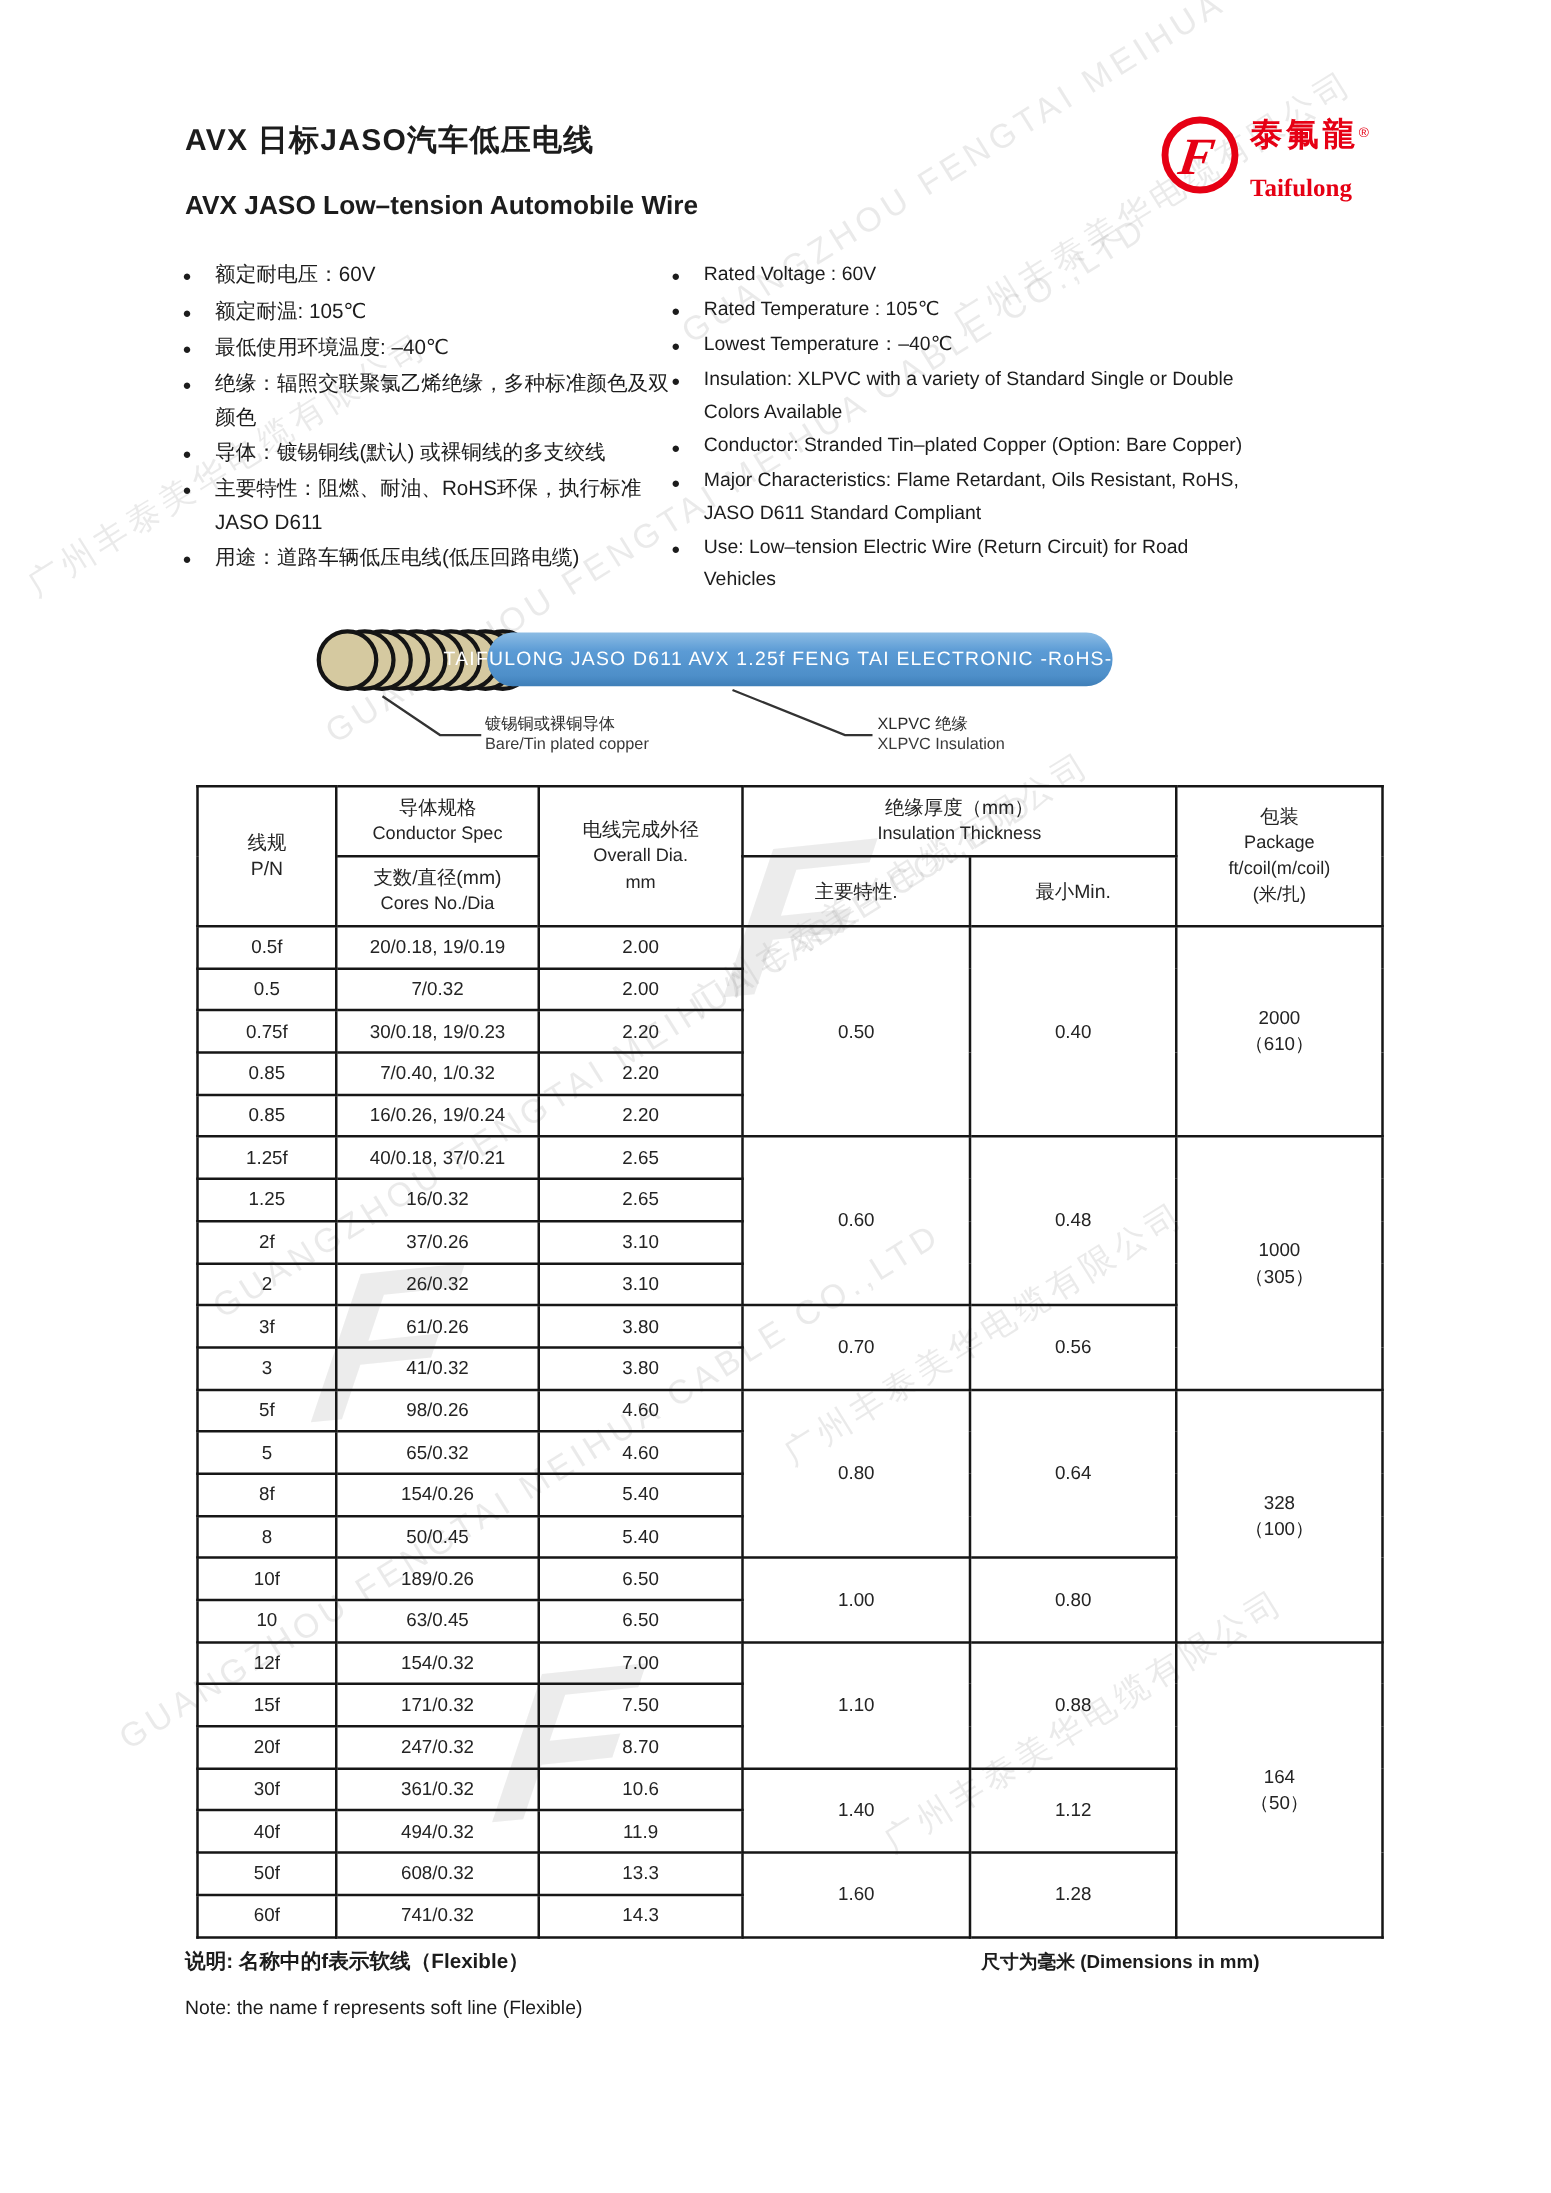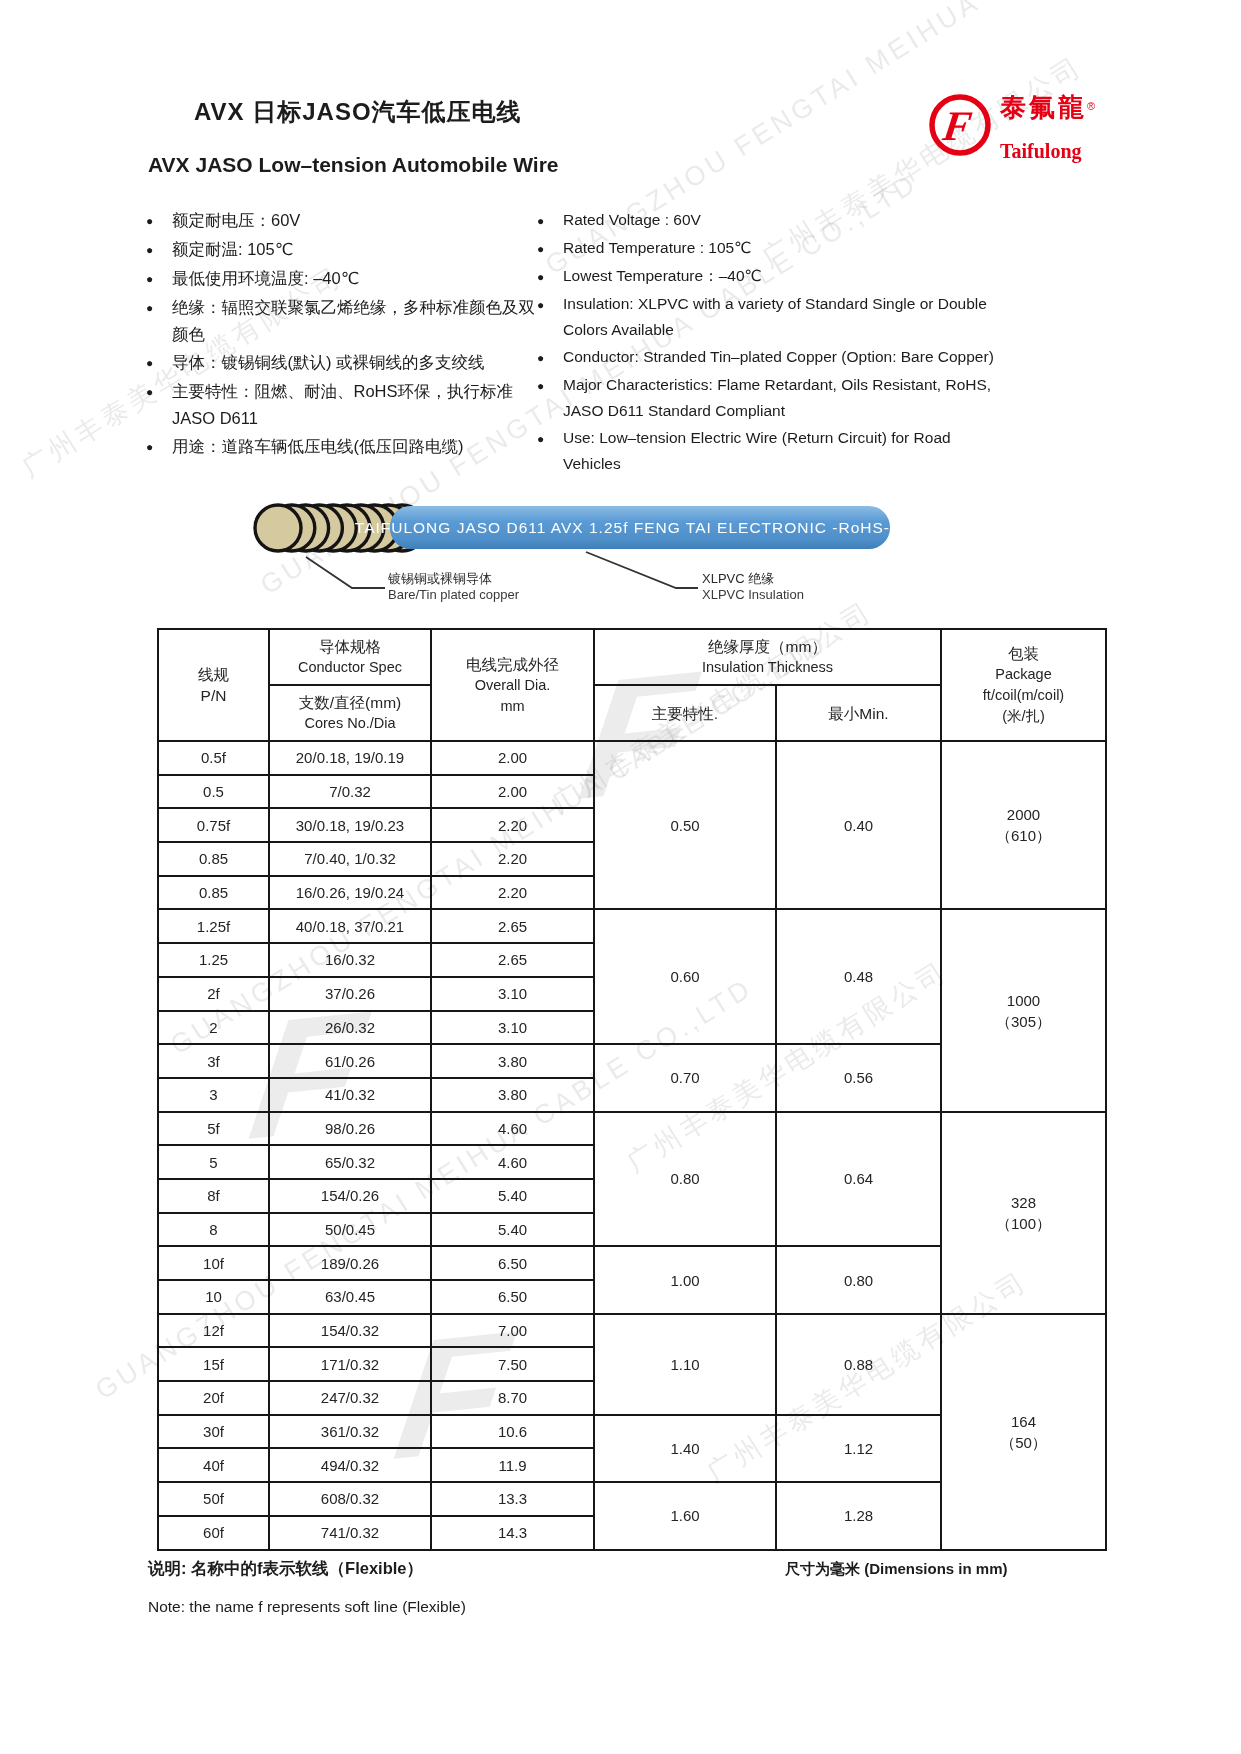--- a/index.html
+++ b/index.html
@@ -10,21 +10,21 @@
   }
   
   #wm-layer{position:absolute;inset:0;z-index:0;pointer-events:none;}
   .wm-text{position:absolute;white-space:nowrap;font-size:27px;letter-spacing:4px;
     color:#9a9a9a;opacity:0.20;transform:rotate(-32deg);transform-origin:left top;}
   .wm-logo{position:absolute;font-size:170px;font-weight:bold;font-style:italic;
     color:#bdbdbd;opacity:0.28;transform:skewX(-14deg) rotate(-6deg);line-height:1;}
   .fg{position:relative;z-index:1;}
   
   #title-block{position:absolute;left:148px;top:96px;}
-  #title-zh{font-size:24px;font-weight:bold;letter-spacing:1px;margin-left:46px;}
+  #title-zh{font-size:24px;font-weight:bold;letter-spacing:1px;}
   #title-en{font-size:21px;font-weight:bold;margin-top:25px;}
   #logo{position:absolute;left:928px;top:90px;display:flex;align-items:center;gap:8px;}
   #logo-text{display:flex;flex-direction:column;align-items:flex-start;}
   #logo-zh{font-family:Liberation Sans, sans-serif;font-size:26px;font-weight:bold;letter-spacing:3px;}
   #logo-reg{font-size:11px;vertical-align:super;}
   #logo-en{font-family:"Liberation Serif","DejaVu Serif",serif;font-size:20px;font-weight:bold;margin-top:15px;}
   
   .bullet-list{position:absolute;top:207px;}
   #bullets-zh{left:146px;width:398px;font-size:16.5px;line-height:27px;}
   #bullets-en{left:537px;width:468px;font-size:15.5px;line-height:26px;}

